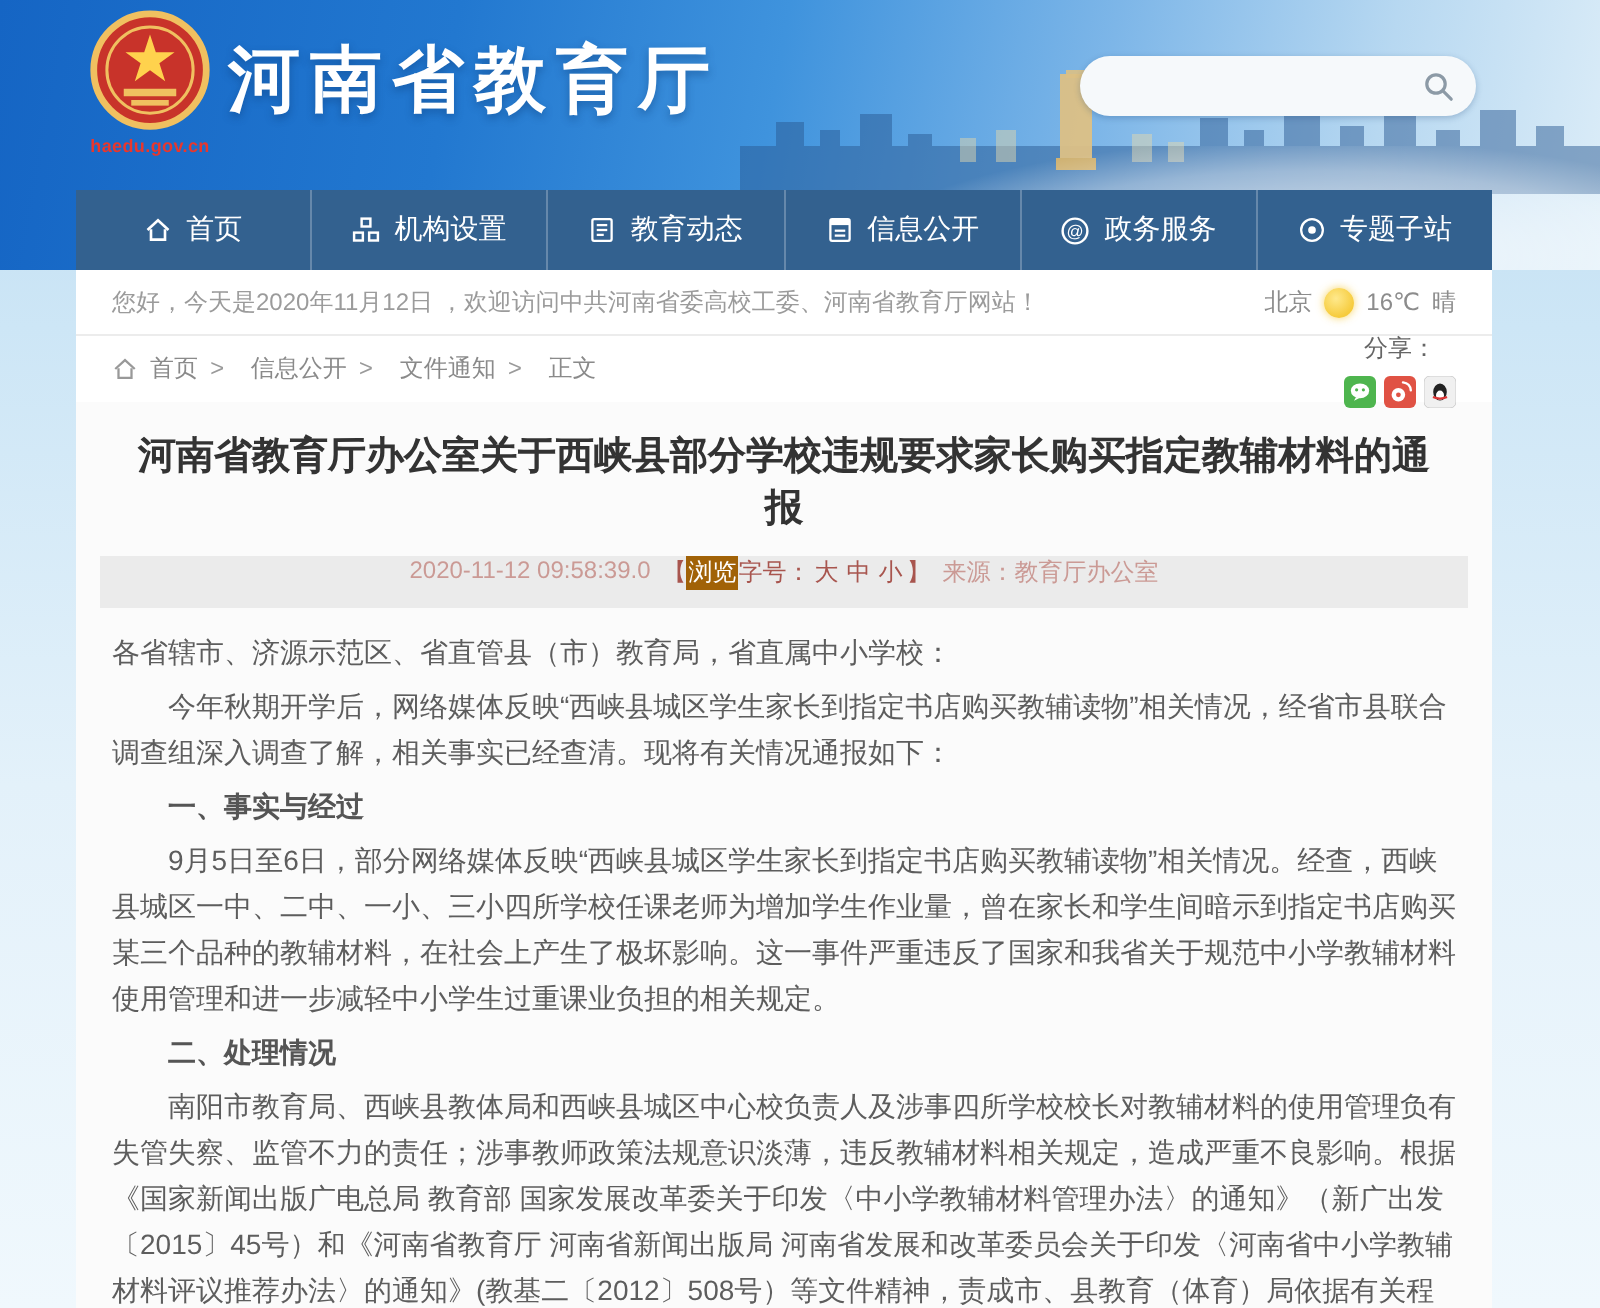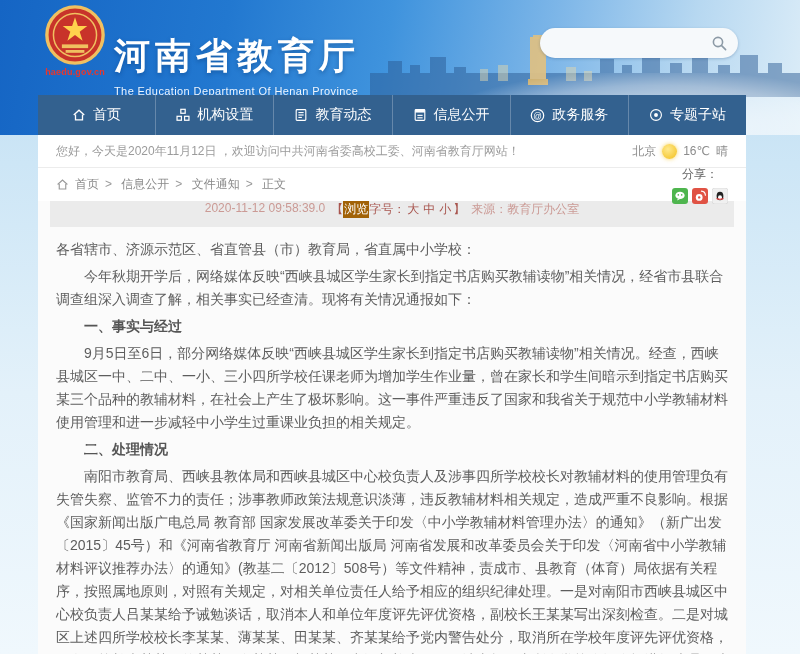--- a/index.html
+++ b/index.html
@@ -12,21 +12,21 @@
   .banner {
     position:relative; width:800px; height:135px;
     background:linear-gradient(100deg,#1565c4 0%,#2278d0 28%,#3f93dd 48%,#7db6e8 68%,#b7d8f1 85%,#dcedf8 100%);
     overflow:hidden;
   }
   .banner .mist { position:absolute; right:0; bottom:-8px; width:360px; height:70px;
     background:radial-gradient(ellipse at 60% 80%, rgba(255,255,255,.85) 0%, rgba(255,255,255,.35) 55%, rgba(255,255,255,0) 75%); }
   .skyline { position:absolute; right:0; bottom:38px; opacity:.9; }
   .emblem { position:absolute; left:44px; top:5px; width:62px; text-align:center; }
   .emblem .domain { display:block; margin-top:-2px; font-size:9px; font-weight:bold; color:#e8372d; letter-spacing:.2px; }
-  .site-title { position:absolute; left:114px; top:16px; color:#fff;margin-top:16px; }
+  .site-title { position:absolute; left:114px; top:16px; color:#fff; }
   .site-title h1 { font-size:36px; letter-spacing:5px; font-weight:bold; text-shadow:0 2px 4px rgba(10,60,120,.45); }
   .site-title .en { display:block; margin-top:4px; font-size:11px; color:#eef6ff; letter-spacing:.4px; text-shadow:0 1px 2px rgba(10,60,120,.4); }
   .search-pill { position:absolute; right:62px; top:28px; width:198px; height:30px;
     background:#f6f9fb; border-radius:16px; display:flex; align-items:center; padding:0 8px 0 14px; box-shadow:0 1px 3px rgba(20,60,110,.25); }
   .search-pill input { flex:1; border:none; outline:none; background:transparent; font-size:12px; color:#456; }
   .search-btn { width:22px; height:22px; border:none; background:transparent; cursor:pointer; display:flex; align-items:center; justify-content:center; }
   
   .nav { position:absolute; left:38px; bottom:0; width:708px; height:40px;
     background:#33618f; display:flex; }
   .nav-item { flex:1; display:flex; align-items:center; justify-content:center; gap:7px;
@@ -35,21 +35,21 @@
   .nav-ico { display:flex; align-items:center; }
   
   .wrap { margin-left:38px; width:708px; }
   .infobar { height:30px; background:#fff; display:flex; align-items:center;
     padding:16px 18px; font-size:12px; color:#9b9b9b; border-bottom:1px solid #ececec; }
   .infobar .spacer { flex:1; }
   .weather { display:flex; align-items:center; gap:6px; color:#8c8c8c; }
   .sun { width:15px; height:15px; border-radius:50%;
     background:radial-gradient(circle at 40% 35%,#ffe98c,#f6cb3c 70%); box-shadow:0 0 4px rgba(246,203,60,.8); }
   .crumbbar { height:33px; background:#fff; display:flex; align-items:center;
-    padding:0 18px; font-size:12px; color:#8a8a8a; }
+    padding:0 18px; font-size:12px; color:#8a8a8a;font-family:Liberation Mono, monospace; }
   .crumbbar .home-ico { margin-right:6px; display:flex; align-items:center; }
   .crumb-link { color:#8a8a8a; text-decoration:none; cursor:pointer; }
   .crumb-sep { margin:0 6px; color:#9a9a9a; }
   .crumb:last-child .crumb-sep { display:none; }
   .crumbbar .spacer { flex:1; }
   .share { display:flex; align-items:center; gap:5px; color:#666;flex-direction:column; }
   .share-ico { display:flex; cursor:pointer; }
   
   .article { height:456px; background:#fbfbfb; overflow:hidden; }
   .article-title { padding:15px 26px 11px; text-align:center; font-size:19px; font-weight:bold; color:#333; line-height:1.35; }
@@ -105,21 +105,20 @@
       <circle cx="32" cy="32" r="23" fill="none" stroke="#f0c060" stroke-width="1.6"></circle>
       <path d="M32 13 l3.1 9.5 h10 l-8.1 5.9 3.1 9.6 -8.1 -5.9 -8.1 5.9 3.1 -9.6 -8.1 -5.9 h10 z" fill="#ffd24d"></path>
       <rect x="18" y="42" width="28" height="4" fill="#f0c060"></rect>
       <rect x="22" y="48" width="20" height="3" fill="#f0c060"></rect>
     </svg>
     <span class="domain">haedu.gov.cn</span>
   </div>
 
   <div class="site-title">
     <h1>河南省教育厅</h1>
-    <span class="en">The Education Department Of Henan Province</span>
   </div>
 
   <div class="search-pill">
     <input type="text" value="" style="">
     <button class="search-btn">
       <svg width="17" height="17" viewBox="0 0 17 17">
         <circle cx="7" cy="7" r="4.6" fill="none" stroke="#8c9aa6" stroke-width="1.6"></circle>
         <line x1="10.6" y1="10.6" x2="14.6" y2="14.6" stroke="#8c9aa6" stroke-width="1.6" stroke-linecap="round"></line>
       </svg>
     </button>
@@ -252,20 +251,21 @@
             <ellipse cx="8" cy="8" rx="3.4" ry="4.3" fill="#222"></ellipse>
             <ellipse cx="8" cy="9.6" rx="2" ry="2.3" fill="#fff"></ellipse>
             <path d="M4.5 10.5 q3.5 1.6 7 0" fill="none" stroke="#d33" stroke-width="1.1"></path>
           </svg>
         </span>
       </span>
   </span>
 </div>
 
 <main class="wrap article">
+  <h2 class="article-title">河南省教育厅办公室关于西峡县部分学校违规要求家长购买指定教辅材料的通报</h2>
 
   <div class="meta-band">
     <span class="meta-date">2020-11-12 09:58:39.0</span>
     <span class="meta-red" style="display:flex;align-items:center;">
       <span>【</span>
         <span class="meta-hl">浏览</span>
         <span>字号：</span>
         <span><span class="size-opt">大</span><span class="size-opt">中</span><span class="size-opt">小</span></span>
         <span>】</span>
     </span>

